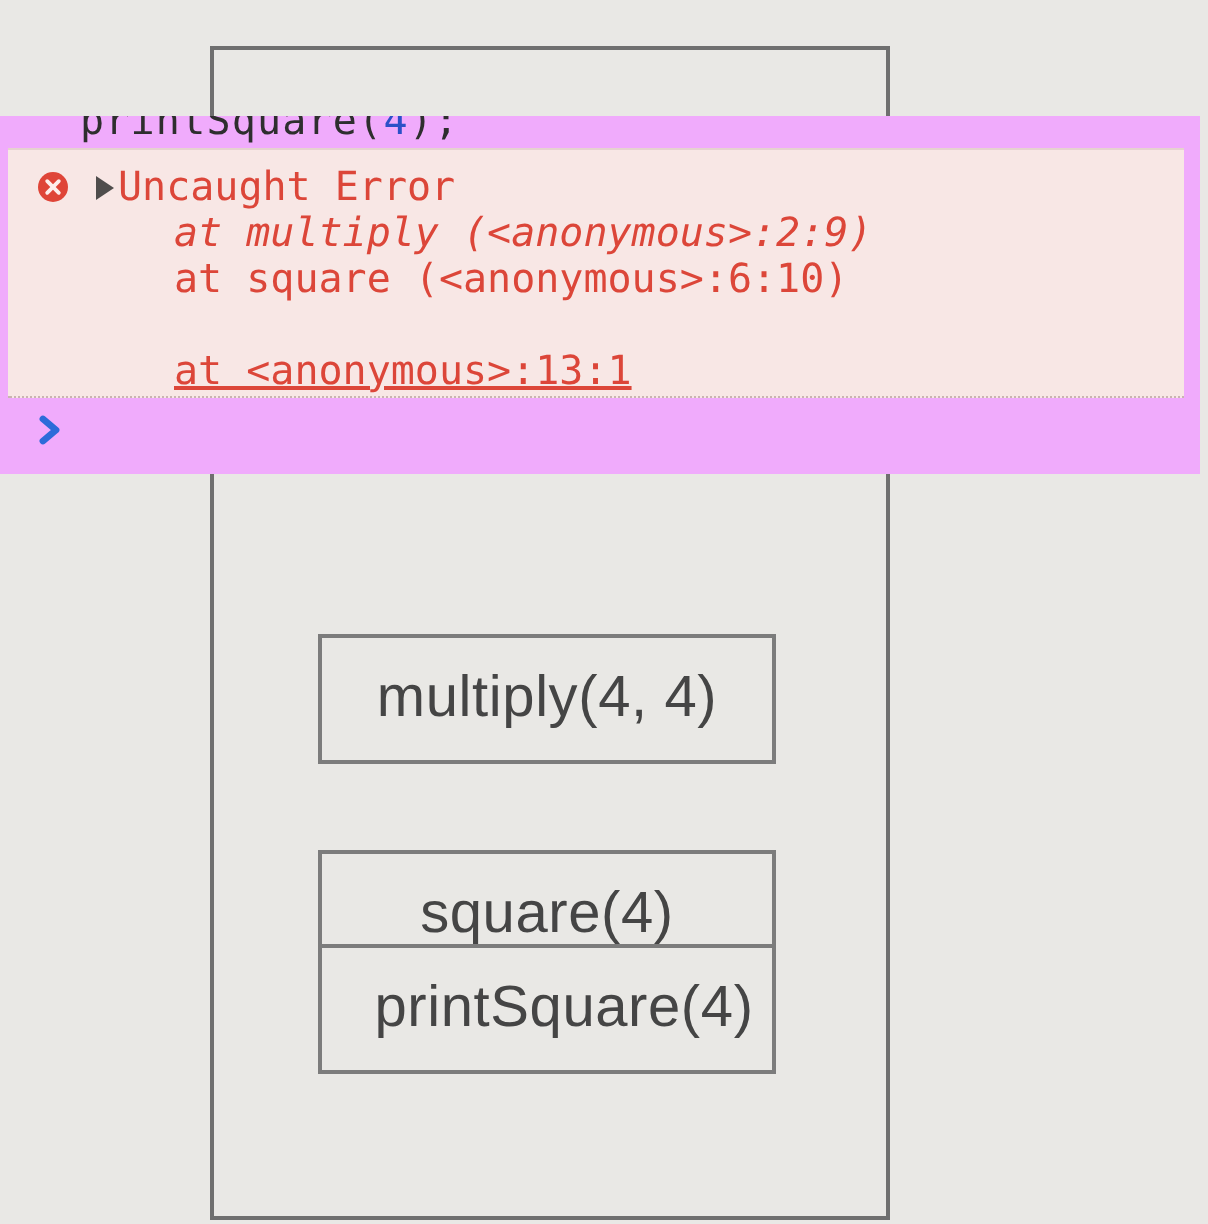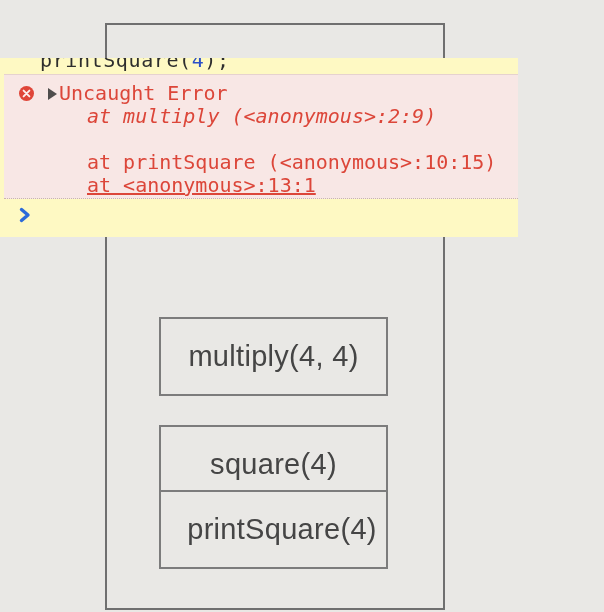--- a/index.html
+++ b/index.html
@@ -21,23 +21,23 @@
     height: 583px;
     border: 2px solid #6f6f6f;
     background: transparent;
   }
 
   
   .devtools {
     position: absolute;
     left: 0;
     top: 58px;
-    width: 518px;
+    width: 600px;
     height: 179px;
-    background: #fef9c3;
+    background: #f0abfc;
     overflow: hidden;
   }
 
   .code-line {
     position: absolute;
     left: 40px;
     top: -10px;
     font-family: "DejaVu Sans Mono", "Liberation Mono", monospace;
     font-size: 20px;
     line-height: 24px;
@@ -102,34 +102,34 @@
     width: 604px;
     height: 34px;
   }
   .prompt-chevron { position: absolute; left: 19px; top: 8px; }
 
   
   .frame {
     position: absolute;
     left: 159px;
     width: 229px;
-    height: 79px;
+    height: 65px;
     border: 2px solid #7c7c7c;
     background: #e9e8e5;
     box-sizing: border-box;
     display: flex;
     align-items: center;
     justify-content: center;
     font-size: 29px;
     color: #454545;
     letter-spacing: 0.3px;
   }
   .frame.f0 { top: 317px; }
   .frame.f1 { top: 409px; margin-top: 16px; }
-  .frame.f2 { top: 490px; padding-left: 17px; }
+  .frame.f2 { top: 472px; padding-left: 17px; }
 </style>
 </head>
 <body>
 
 <div class="stage">
 
   <div class="stack-outline"></div>
 
   <div class="devtools">
 
@@ -140,21 +140,21 @@
       <svg class="error-icon" viewBox="0 0 15 15">
         <circle cx="7.5" cy="7.5" r="7.5" fill="#df4538"></circle>
         <path d="M4.6 4.6 L10.4 10.4 M10.4 4.6 L4.6 10.4" stroke="#fdeeec" stroke-width="1.9" stroke-linecap="round"></path>
       </svg>
 
       <div class="expander"></div>
 
       <div class="error-text">
         <span class="error-title">Uncaught Error</span>
         <span class="stack-line l0">at multiply (&lt;anonymous&gt;:2:9)</span>
-        <span class="stack-line l2">at printSquare (&lt;anonymous&gt;:10:15)</span>
+        <span class="stack-line l1">at square (&lt;anonymous&gt;:6:10)</span>
         <span class="stack-line l3">at &lt;anonymous&gt;:13:1</span>
       </div>
 
     </div>
 
     <div class="prompt-row">
       <svg class="prompt-chevron" width="12" height="16" viewBox="0 0 12 16">
         <path d="M2.5 2.5 L9 8 L2.5 13.5" fill="none" stroke="#2c6bd9" stroke-width="3.4" stroke-linecap="round" stroke-linejoin="round"></path>
       </svg>
     </div>

